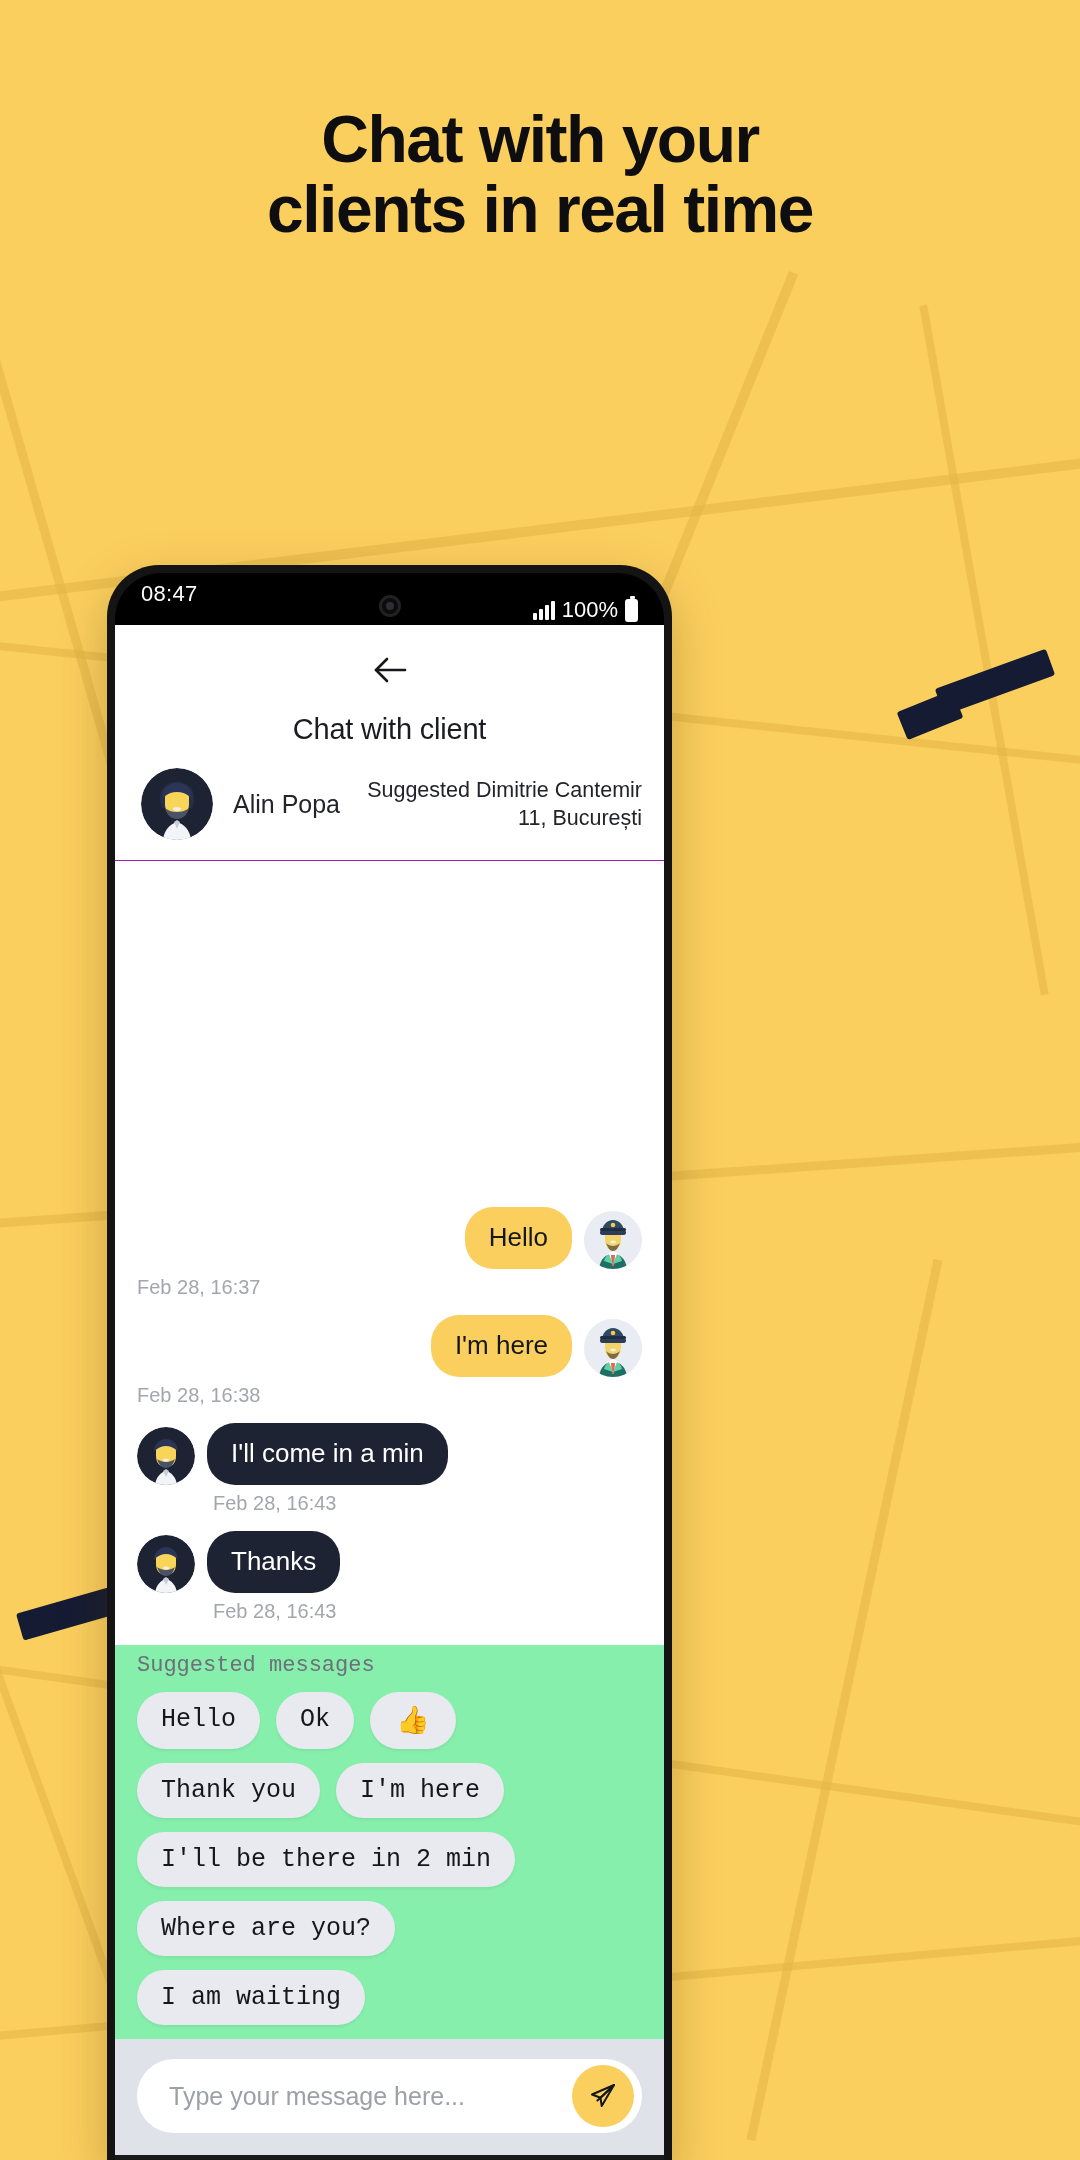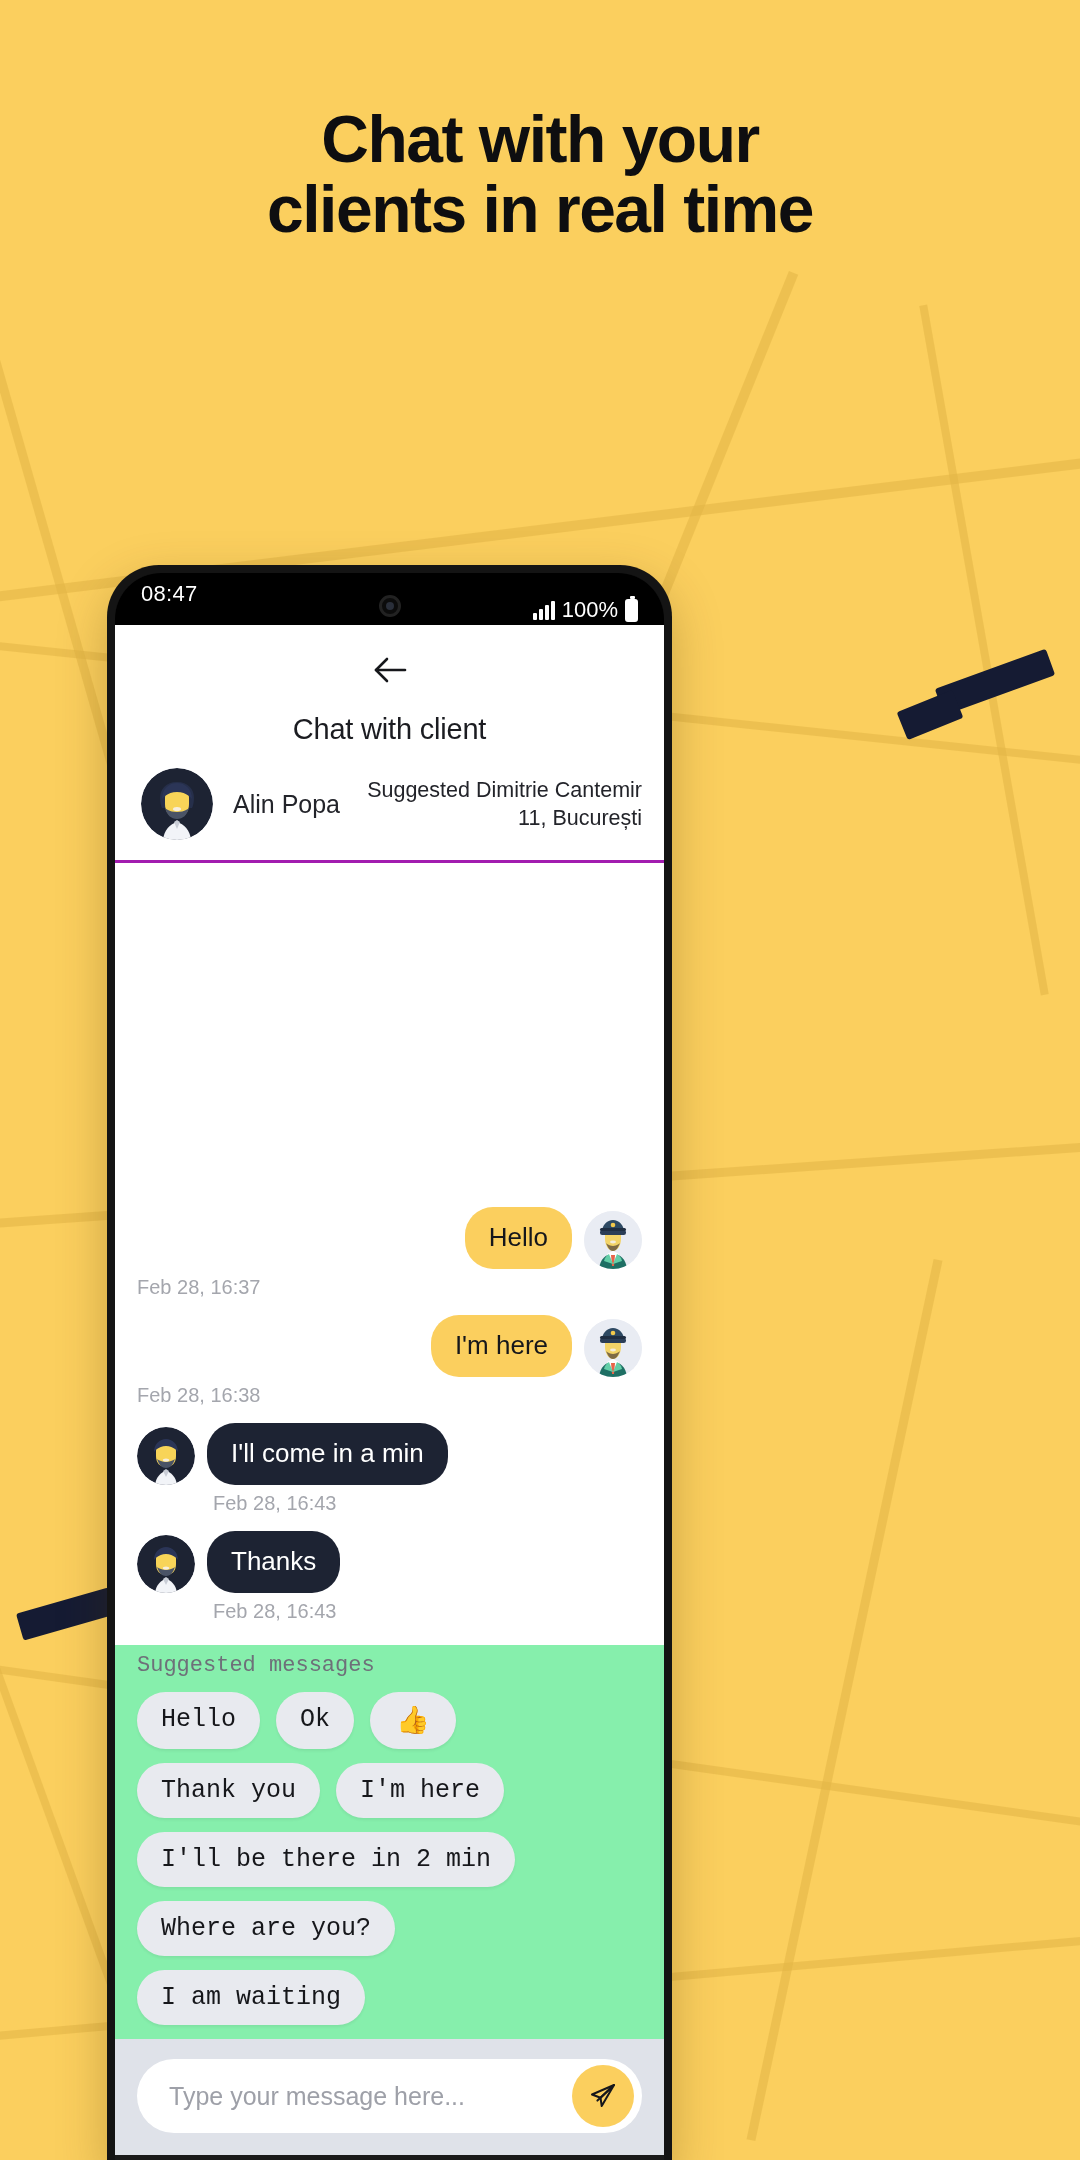--- a/index.html
+++ b/index.html
@@ -186,21 +186,21 @@
     color: #1B1C21;
     letter-spacing: -0.2px;
   }
 
   
   .client-row {
     display: flex;
     align-items: center;
     padding: 4px 22px 20px 26px;
     gap: 20px;
-    border-bottom: 3px solid #a21caf;
+    border-bottom: 1px solid #a21caf;
     flex-shrink: 0;
   }
   .avatar-lg {
     width: 72px; height: 72px;
     border-radius: 50%;
     overflow: hidden;
     flex-shrink: 0;
     background: #eceef3;
   }
   .client-name {

